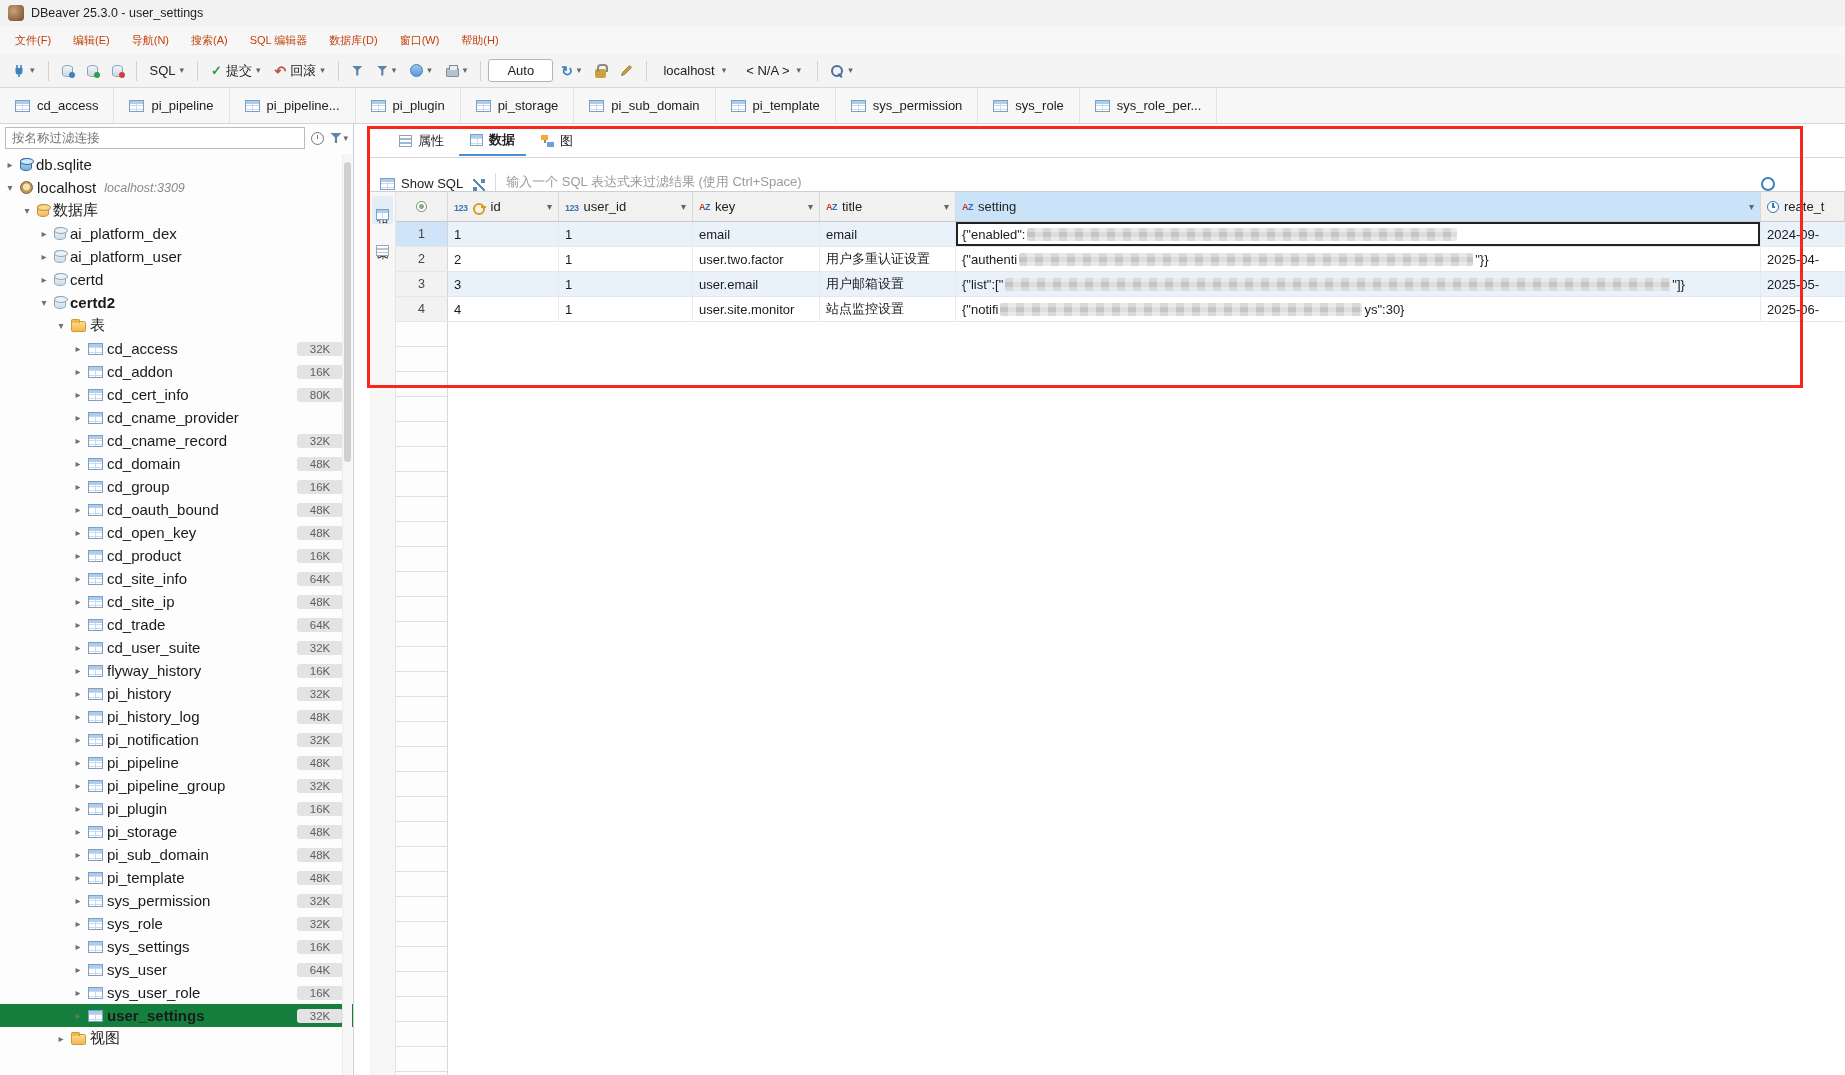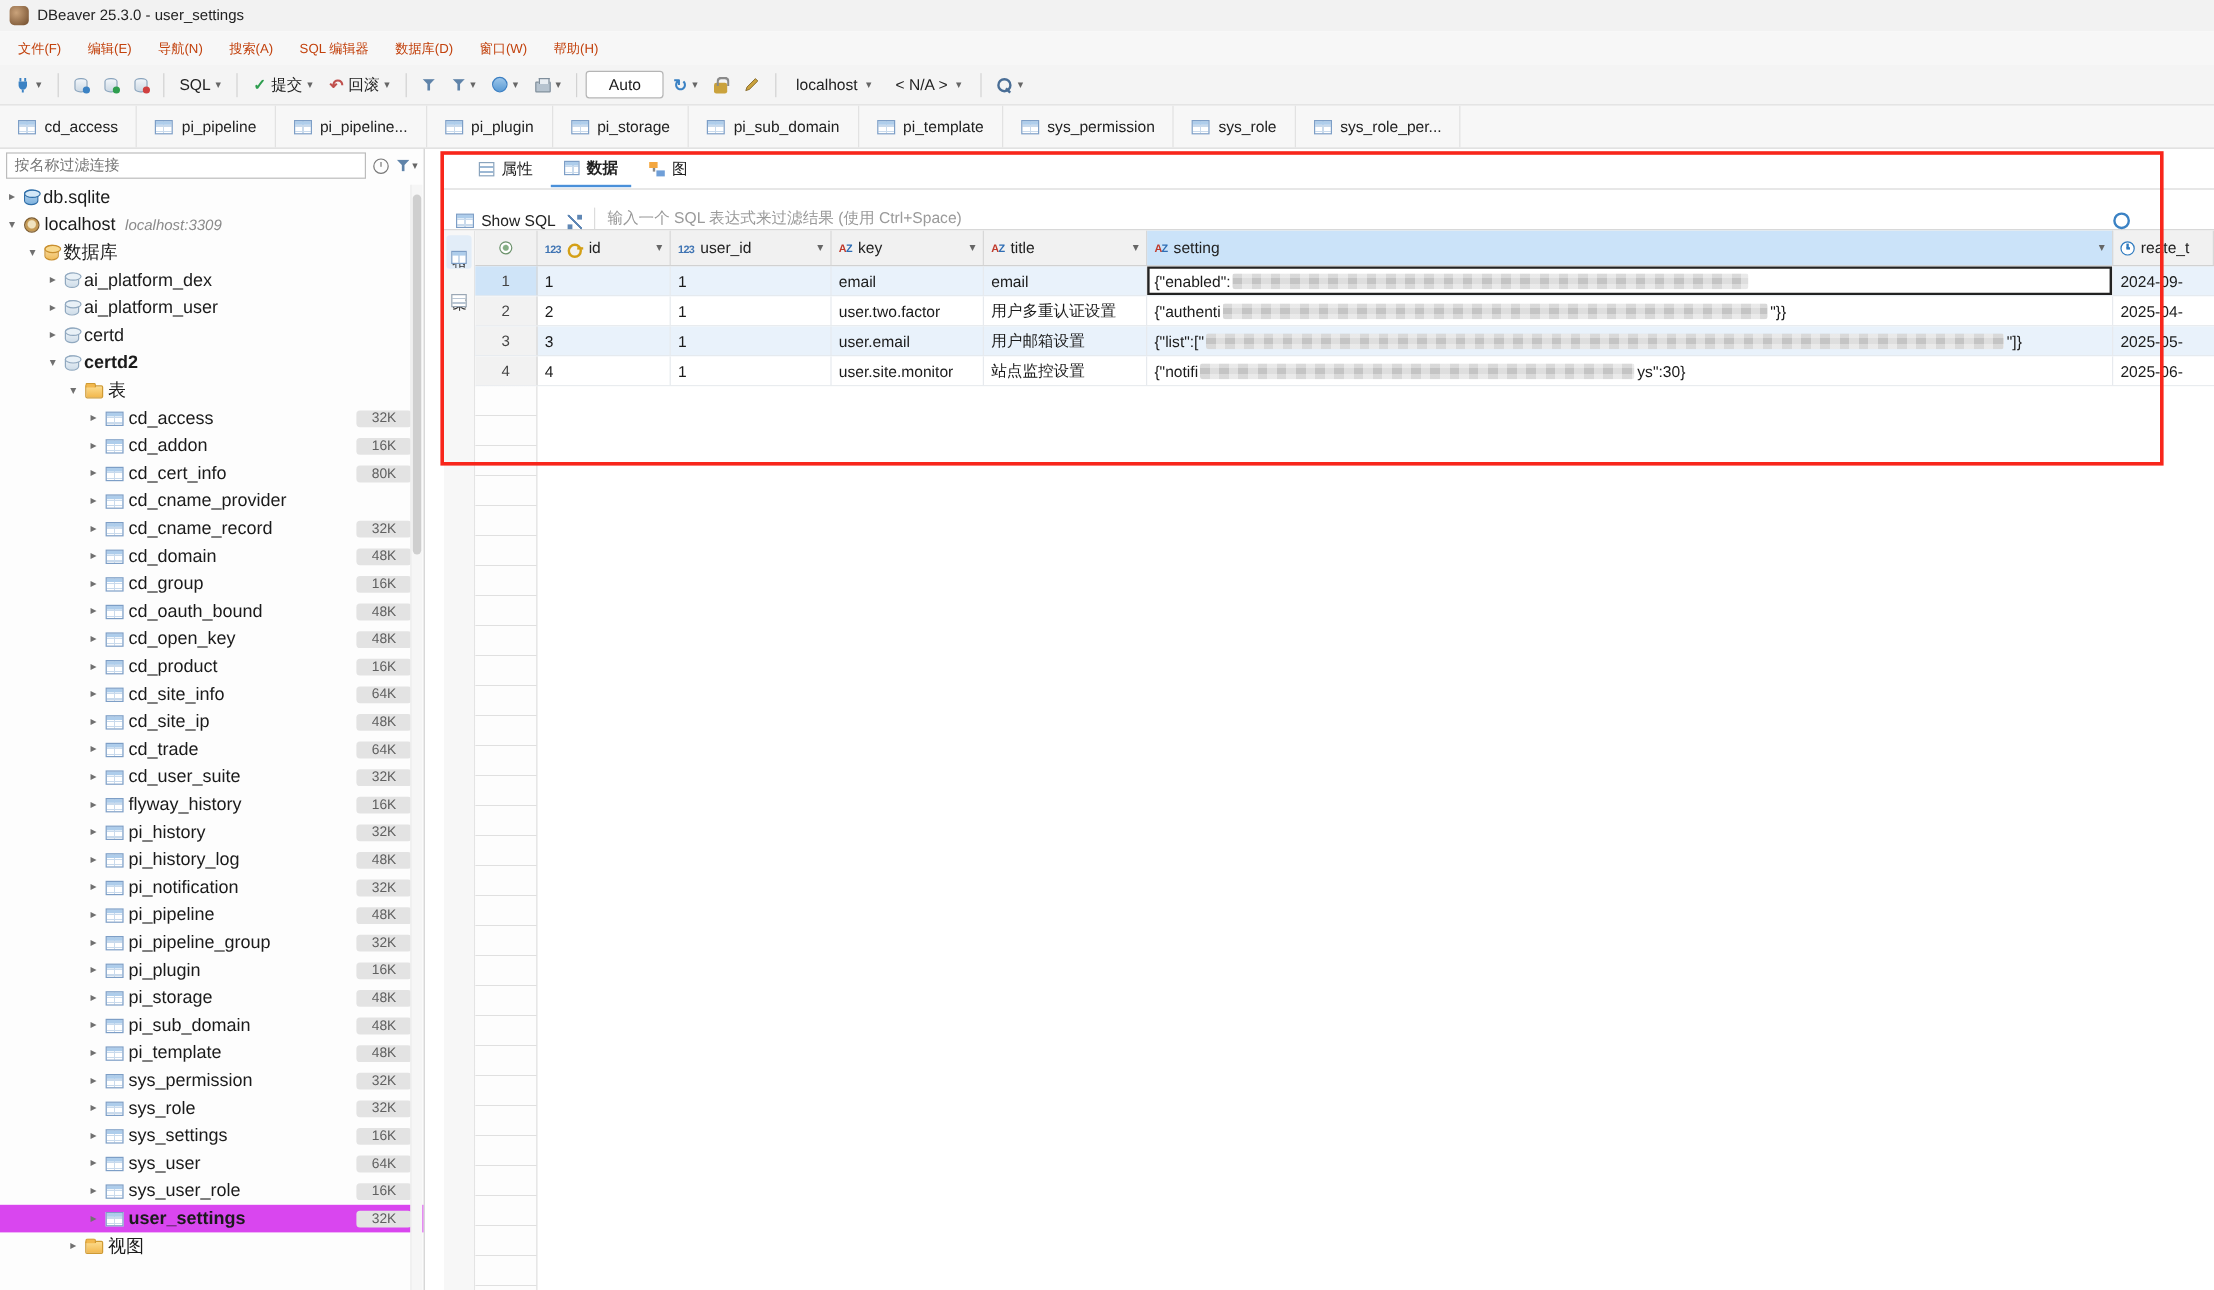--- a/index.html
+++ b/index.html
@@ -72,21 +72,21 @@
   .funnelwrap{display:flex;align-items:center;gap:2px}
 
   
   .tree{flex:1;overflow:hidden;padding-top:1px;position:relative}
   .trow{display:flex;align-items:center;height:23px;gap:4px;white-space:nowrap;cursor:default}
   .trow[data-lvl="0"]{padding-left:4px}
   .trow[data-lvl="1"]{padding-left:21px}
   .trow[data-lvl="2"]{padding-left:38px}
   .trow[data-lvl="3"]{padding-left:55px}
   .trow[data-lvl="4"]{padding-left:72px}
-  .trow[data-sel]{background:#d946ef}
+  .trow[data-sel]{background:#15803d}
   .trow[data-bold] .lbl{font-weight:bold}
   .chev{width:12px;flex:0 0 auto;color:#707070;font-size:10px;text-align:center}
   .chev[data-chev="r"]::before{content:"▸"}
   .chev[data-chev="d"]::before{content:"▾"}
   .lbl{font-size:15px;color:#1b1b1b}
   .host{color:#8a8a8a;font-style:italic;font-size:12.5px;margin-left:4px}
   .host:empty{display:none}
   .size{margin-left:auto;margin-right:10px;background:#e3e3e3;color:#606060;border-radius:3px;padding:1px 0;font-size:11.5px;min-width:46px;text-align:center;flex:0 0 auto}
   .size:empty{display:none}
   .ticon{flex:0 0 auto;position:relative;display:inline-block}

